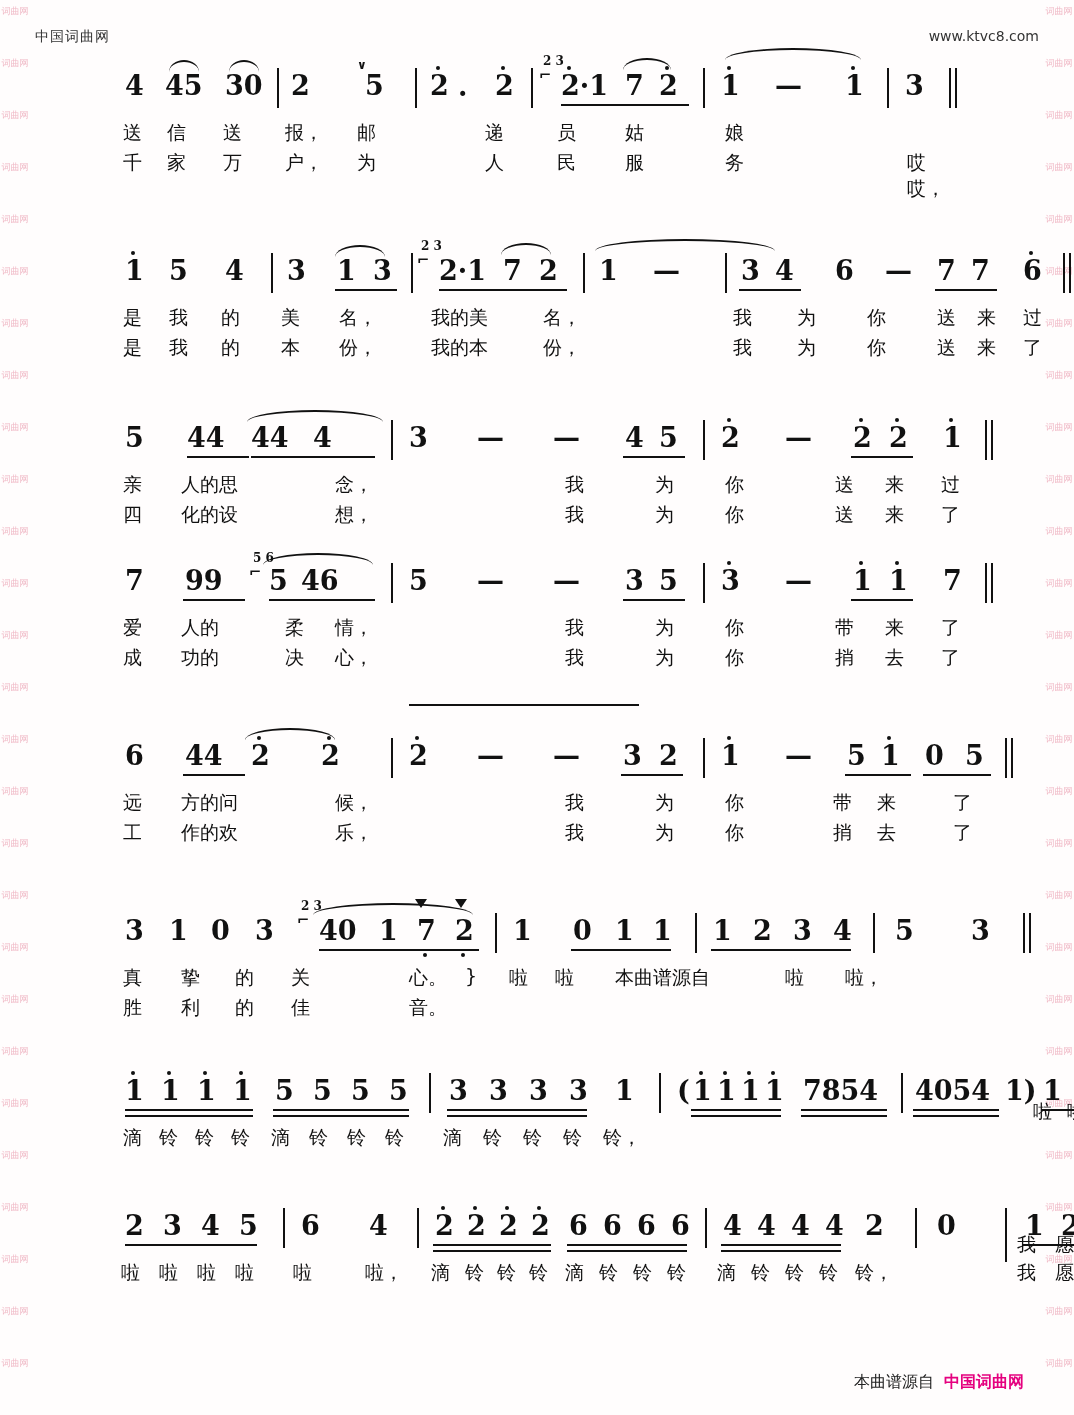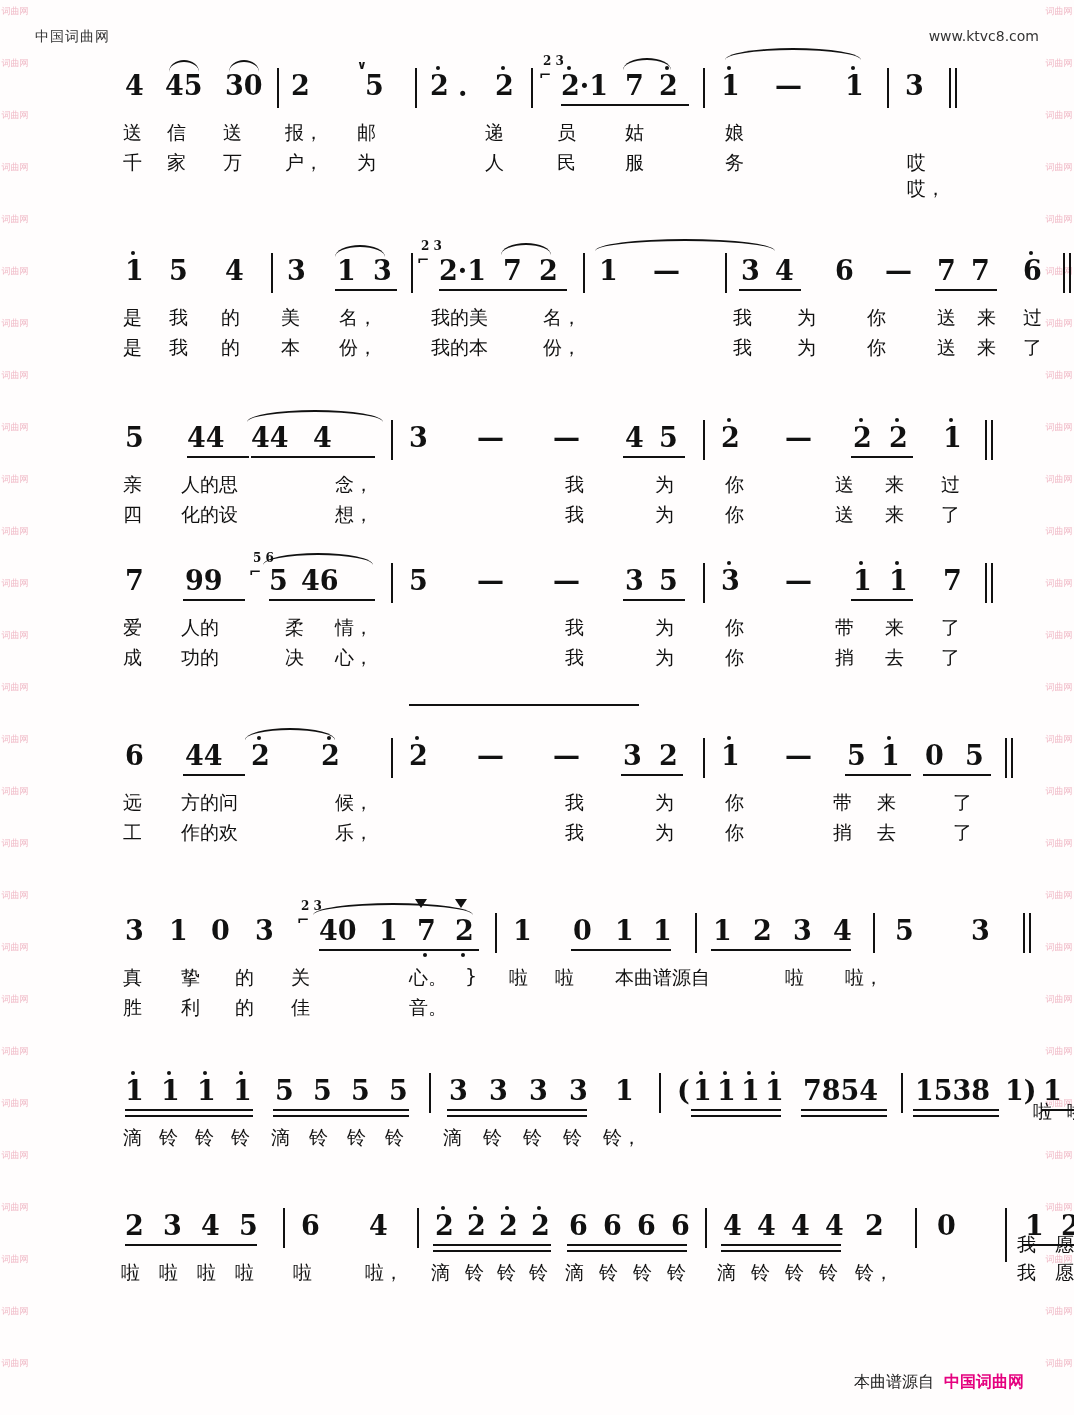--- a/index.html
+++ b/index.html
@@ -551,21 +551,21 @@
       <span class="note" style="left:616px;top:10px;">1</span>
       <div class="dot" style="left:622px;top:6px;"></div>
       <span class="note" style="left:640px;top:10px;">1</span>
       <div class="dot" style="left:646px;top:6px;"></div>
       <span class="note" style="left:678px;top:10px;">7854</span>
       <div class="underline" style="left:566px;top:44px;width:90px;"></div>
       <div class="underline" style="left:566px;top:50px;width:90px;"></div>
       <div class="underline" style="left:676px;top:44px;width:86px;"></div>
       <div class="underline" style="left:676px;top:50px;width:86px;"></div>
       <div class="bar" style="left:776px;top:8px;height:40px;"></div>
-      <span class="note" style="left:790px;top:10px;">1538</span>
+      <span class="note" style="left:790px;top:10px;">4054</span>
       <div class="underline" style="left:788px;top:44px;width:86px;"></div>
       <div class="underline" style="left:788px;top:50px;width:86px;"></div>
       <span class="note" style="left:880px;top:10px;">1)</span>
       <span class="note" style="left:918px;top:10px;">1</span>
 
       <div class="underline" style="left:916px;top:44px;width:58px;"></div>
 
     </div>
     <div class="lyricline">
       <span class="lyric" style="left:-2px;">滴</span>

